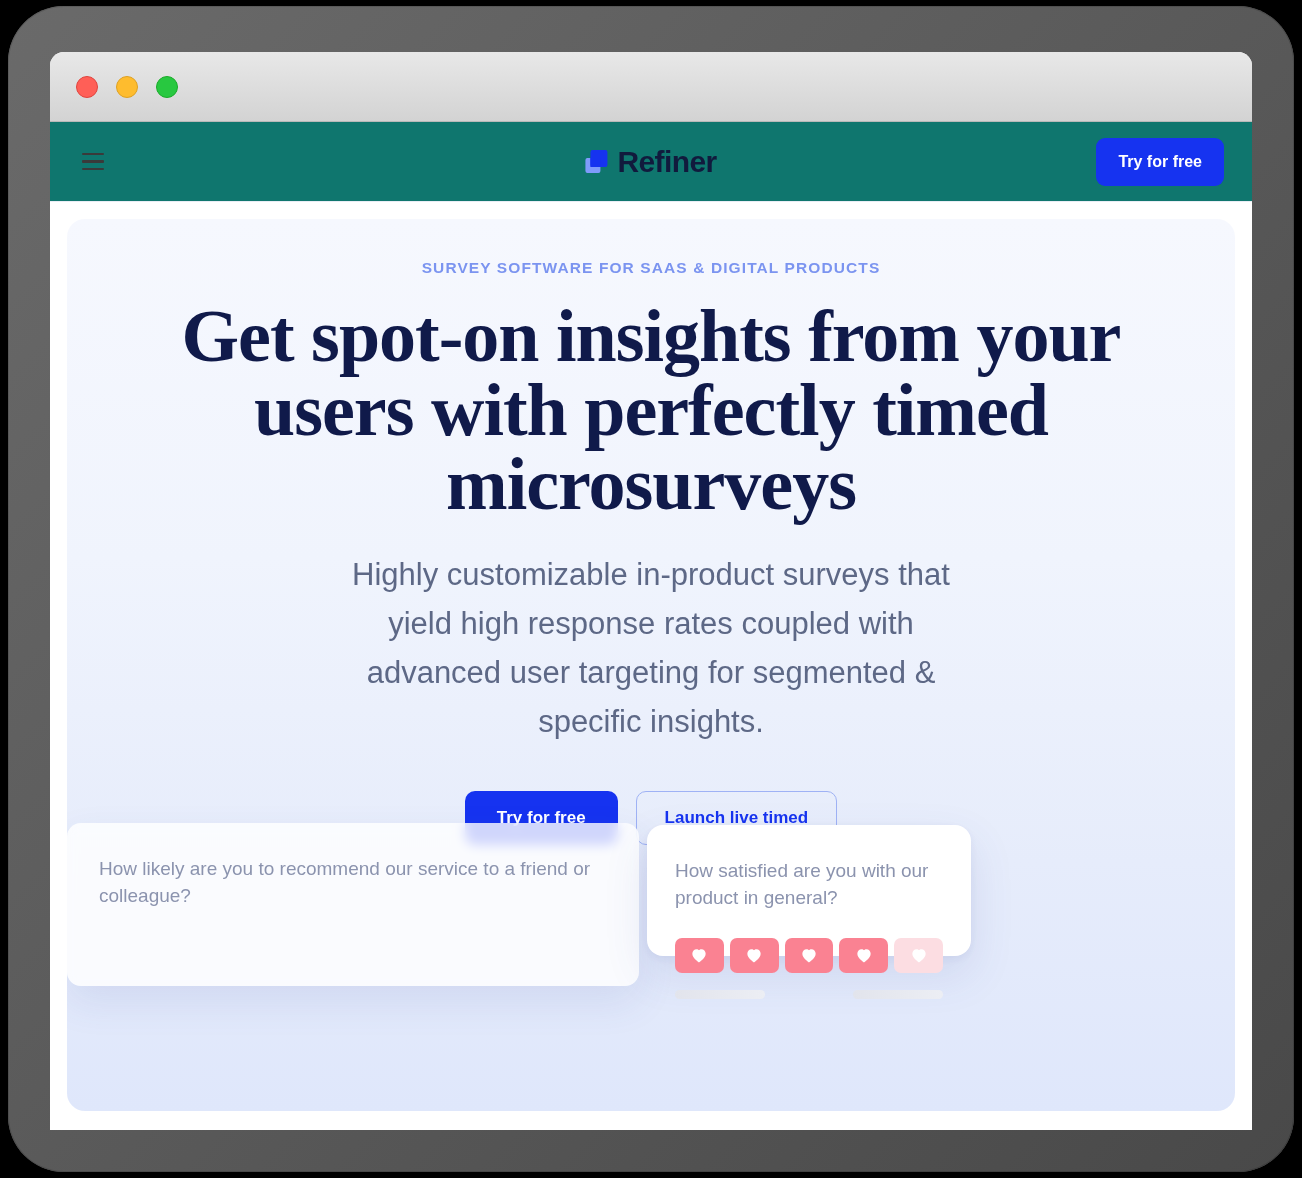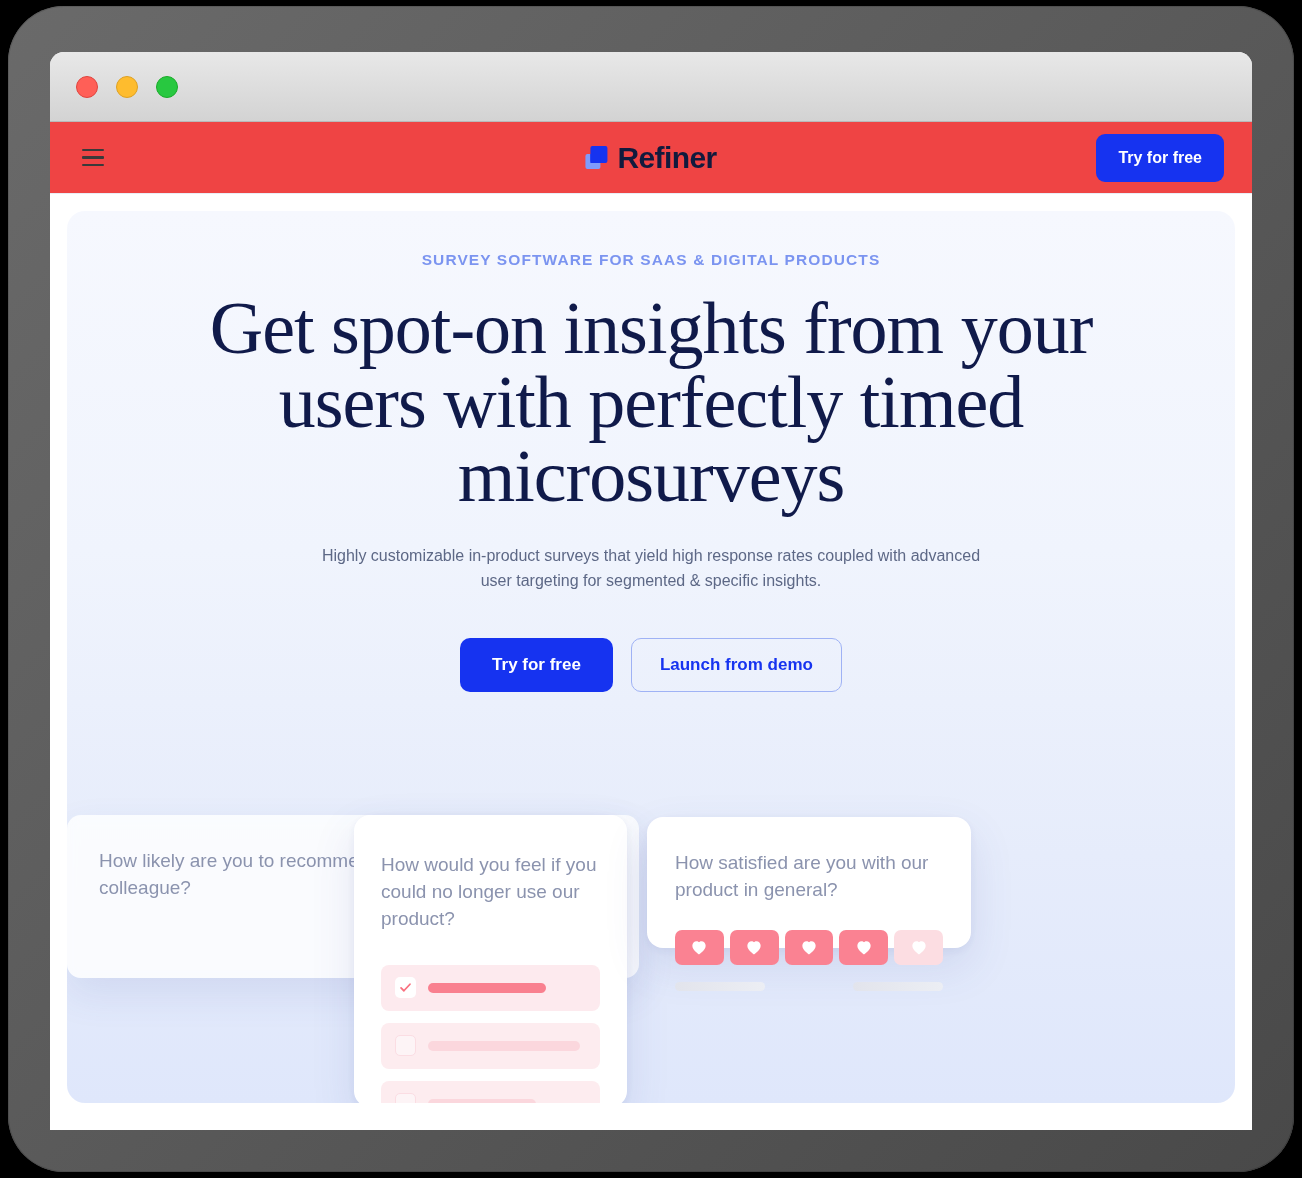--- a/index.html
+++ b/index.html
@@ -65,22 +65,22 @@
     margin-right: 18px;
     box-sizing: border-box;
   }
   .tl-red    { background: #ff5f57; border: 1px solid #e0443e; }
   .tl-yellow { background: #febc2e; border: 1px solid #dea123; }
   .tl-green  { background: #28c840; border: 1px solid #1aab29; }
 
   
   #site-header {
     position: relative;
-    height: 72px;
-    background: #ef4444;
+    height: 80px;
+    background: #0f766e;
     border-bottom: 1px solid #e9edf5;
     display: flex;
     align-items: center;
     box-sizing: border-box;
   }
   #hamburger-menu {
     position: absolute;
     left: 32px;
     width: 26px;
     height: 26px;
@@ -172,31 +172,31 @@
     font-size: 15.5px;
     font-weight: bold;
     letter-spacing: 1.1px;
     color: #7b94f0;
   }
   #headline {
     margin: 22px auto 0 auto;
     max-width: 1030px;
     text-align: center;
     font-family: "Liberation Serif", serif;
-    font-weight: normal;
+    font-weight: bold;
     font-size: 74px;
     line-height: 1.0;
     letter-spacing: -1px;
     color: #101a4a;
   }
   #subheadline {
     margin: 30px auto 0 auto;
     max-width: 660px;
     text-align: center;
-    font-size: 16px;
+    font-size: 31px;
     line-height: 1.58;
     color: #5d6886;
   }
   #hero-cta-row {
     margin-top: 44px;
     display: flex;
     justify-content: center;
     gap: 18px;
   }
   #hero-cta-primary {
@@ -377,50 +377,25 @@
   <div id="hero">
 
     <div id="eyebrow">SURVEY SOFTWARE FOR SAAS &amp; DIGITAL PRODUCTS</div>
 
     <h1 id="headline">Get spot-on insights from your users with perfectly timed microsurveys</h1>
 
     <p id="subheadline">Highly customizable in-product surveys that yield high response rates coupled with advanced user targeting for segmented &amp; specific insights.</p>
 
     <div id="hero-cta-row">
       <button id="hero-cta-primary">Try for free</button>
-      <button id="hero-cta-secondary">Launch from demo</button>
+      <button id="hero-cta-secondary">Launch live timed</button>
     </div>
 
     <div id="survey-mockups">
 
-      <div id="card-feel" class="survey-card">
-        <div class="survey-question">How would you feel if you could no longer use our product?</div>
-        <div id="feel-options">
-
-          <div class="option-row selected">
-            <span class="opt-check checked">
-              <svg viewBox="0 0 16 16" fill="none" xmlns="http://www.w3.org/2000/svg">
-                <path d="M2.5 8.5L6 12L13.5 4" stroke="#f9707f" stroke-width="2.2" stroke-linecap="round" stroke-linejoin="round"></path>
-              </svg>
-            </span>
-            <span class="opt-bar strong"></span>
-          </div>
-
-          <div class="option-row plain">
-            <span class="opt-check empty"></span>
-            <span class="opt-bar faint1"></span>
-          </div>
-
-          <div class="option-row plain">
-            <span class="opt-check empty"></span>
-            <span class="opt-bar faint2"></span>
-          </div>
-
-        </div>
-      </div>
 
       <div id="card-satisfied" class="survey-card">
         <div class="survey-question">How satisfied are you with our product in general?</div>
         <div id="heart-scale">
           <span class="heart-btn on">
             <svg viewBox="0 0 24 24" fill="#ffffff" xmlns="http://www.w3.org/2000/svg">
                 <path d="M12 21s-8-5.1-8-10.4C4 7.3 6.3 5 9.1 5c1.7 0 2.6.8 2.9 1.3C12.3 5.8 13.2 5 14.9 5 17.7 5 20 7.3 20 10.6 20 15.9 12 21 12 21z"></path>
               </svg>
           </span>
           <span class="heart-btn on">

